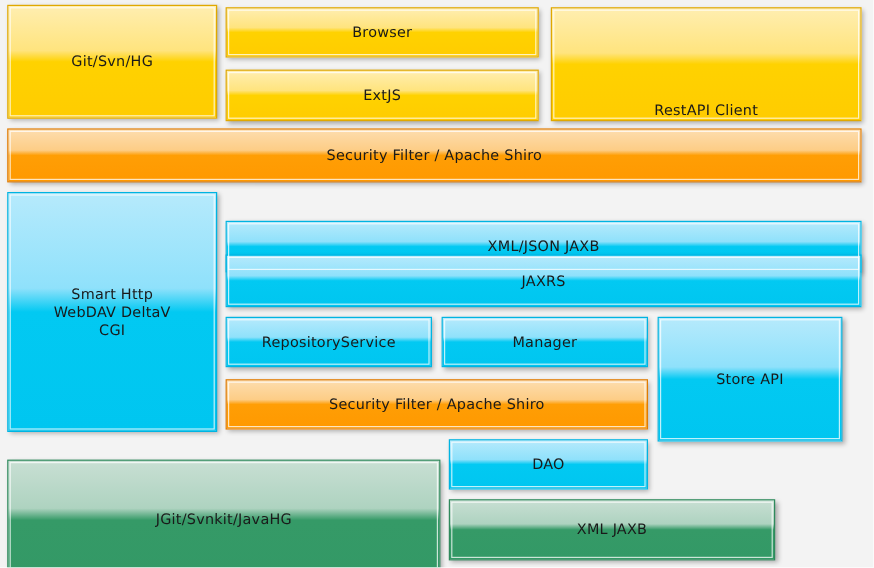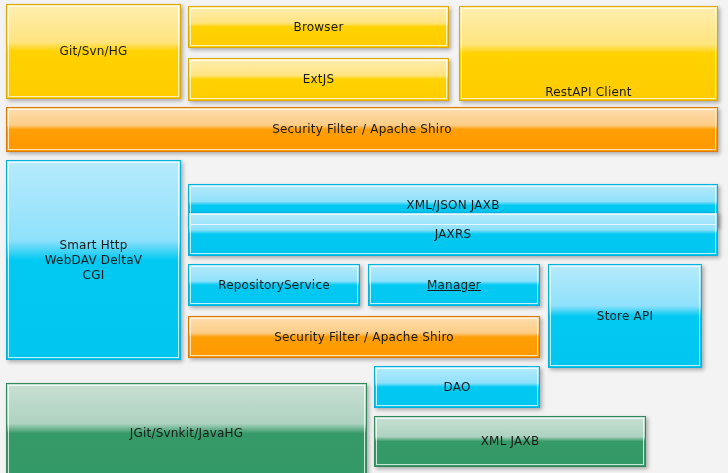--- a/index.html
+++ b/index.html
@@ -107,21 +107,21 @@
   </div>
 
   <div class="box cyan" style="left:188px; top:212px; width:530px; height:44px;">
     <span class="lbl">JAXRS</span>
   </div>
 
   <div class="box cyan" style="left:188px; top:264px; width:172px; height:42px;">
     <span class="lbl">RepositoryService</span>
   </div>
 
-  <div class="box cyan" style="left:368px; top:264px; width:172px; height:42px;text-decoration:underline;">
+  <div class="box cyan" style="left:368px; top:264px; width:172px; height:42px;">
     <span class="lbl">Manager</span>
   </div>
 
   <div class="box cyan" style="left:548px; top:264px; width:154px; height:104px;">
     <span class="lbl">Store API</span>
   </div>
 
   <div class="box orange" style="left:188px; top:316px; width:352px; height:42px;">
     <span class="lbl">Security Filter / Apache Shiro</span>
   </div>

